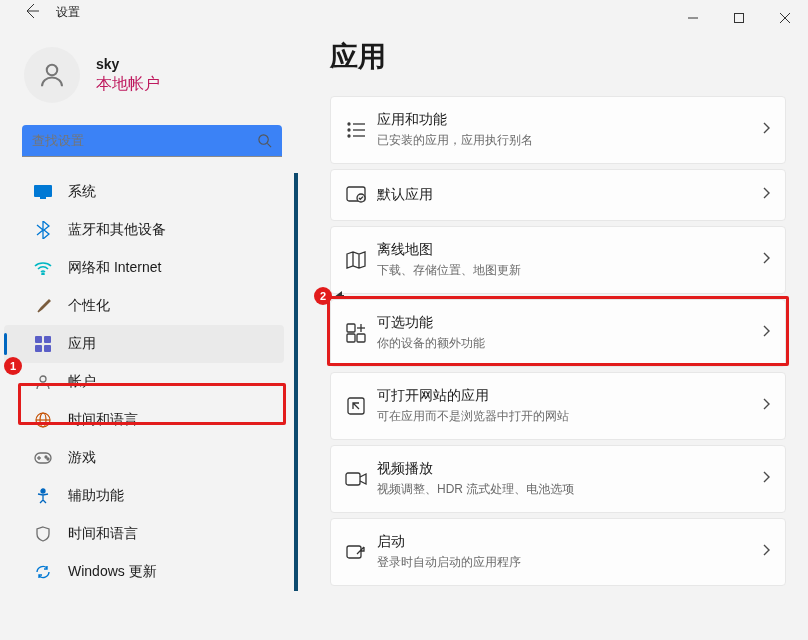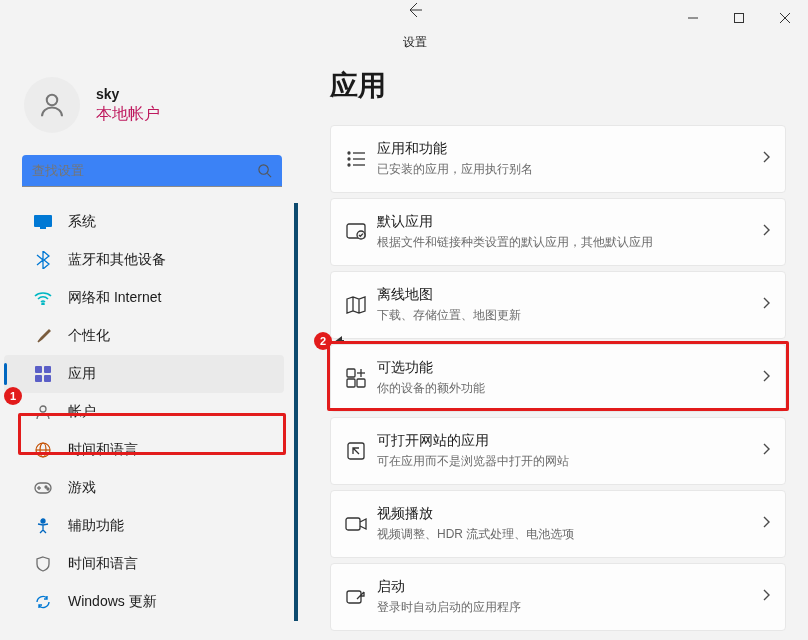--- a/index.html
+++ b/index.html
@@ -3,25 +3,25 @@
   <meta charset="utf-8">
   <style>
     * { margin: 0; padding: 0; box-sizing: border-box; font-family: "Segoe UI", "Microsoft YaHei", sans-serif; }
     body { width: 808px; height: 640px; background: #f3f3f3; position: relative; overflow: hidden; }
 
     .titlebar { height: 36px; display: flex; align-items: center; justify-content: flex-end; }
     .titlebar .win-controls { display: flex; }
     .win-btn { width: 46px; height: 32px; display: flex; align-items: center; justify-content: center; color: #333; }
     .win-btn svg { width: 10px; height: 10px; }
 
-    .header-row { display: flex; align-items: center; gap: 14px; padding: 0 0 6px 22px; margin-top: -32px; flex-direction: column; }
+    .header-row { display: flex; align-items: center; gap: 14px; padding: 0 0 6px 22px; margin-top: -32px; }
     .back-btn { width: 20px; height: 20px; display: flex; align-items: center; justify-content: center; color: #333; margin-top: -4px; }
     .header-title { font-size: 12px; color: #1a1a1a; }
 
-    .content { display: flex; }
+    .content { display: flex; align-items: flex-end; }
     .sidebar { width: 300px; padding: 12px 0 0 0; position: relative; }
     .user-block { display: flex; align-items: center; gap: 16px; padding: 8px 0 18px 24px; }
     .avatar { width: 56px; height: 56px; border-radius: 50%; background: #ececec; display: flex; align-items: center; justify-content: center; color: #767676; }
     .avatar svg { width: 30px; height: 30px; }
     .user-name { font-size: 14px; font-weight: 600; color: #1a1a1a; }
     .user-sub { font-size: 16px; color: #be185d; margin-top: 2px; }
 
     .search-wrap { margin: 4px 18px 16px 22px; position: relative; }
     .search { width: 100%; height: 32px; border: none; border-bottom: 1px solid #8a8a8a; border-radius: 4px 4px 0 0; background: #3b82f6; padding: 0 34px 0 10px; font-size: 13px; color: #333; outline: none; }
     .search-icon { position: absolute; right: 10px; top: 8px; color: #555; }
@@ -252,21 +252,20 @@
     <div class="card">
       <span class="card-icon">
           <svg width="20" height="18" viewBox="0 0 20 18" fill="none" stroke="currentColor" stroke-width="1.3">
             <rect x="1" y="1" width="18" height="14" rx="2"></rect>
             <circle cx="15" cy="12" r="4" fill="#f3f3f3"></circle>
             <path d="M13 12l1.3 1.3L17 10.6"></path>
           </svg>
         </span>
       <div class="card-body">
         <div class="card-title">默认应用</div>
-        <div class="card-sub">根据文件和链接种类设置的默认应用，其他默认应用</div>
       </div>
       <span class="chev"><svg width="10" height="14" viewBox="0 0 10 14" fill="none" stroke="currentColor" stroke-width="1.4">
             <path d="M3 2l5 5-5 5"></path>
           </svg></span>
     </div>
 
     <div class="card">
       <span class="card-icon">
           <svg width="20" height="18" viewBox="0 0 20 18" fill="none" stroke="currentColor" stroke-width="1.3">
             <path d="M1 3l6-2 6 2 6-2v14l-6 2-6-2-6 2V3zM7 1v14M13 3v14"></path>

